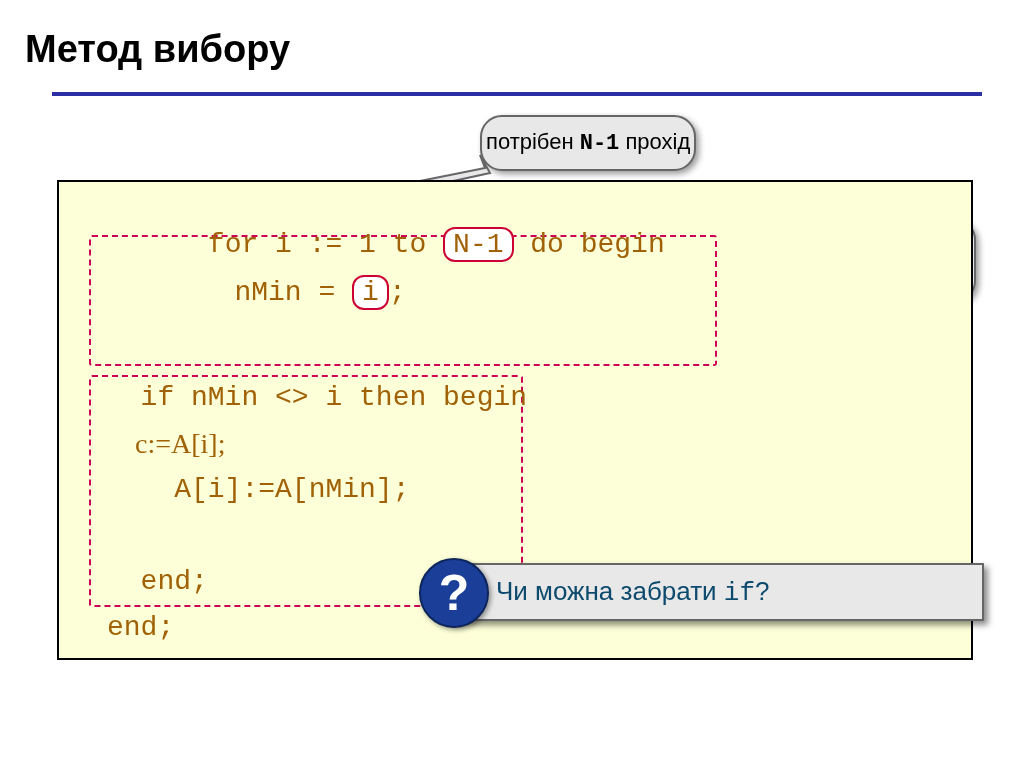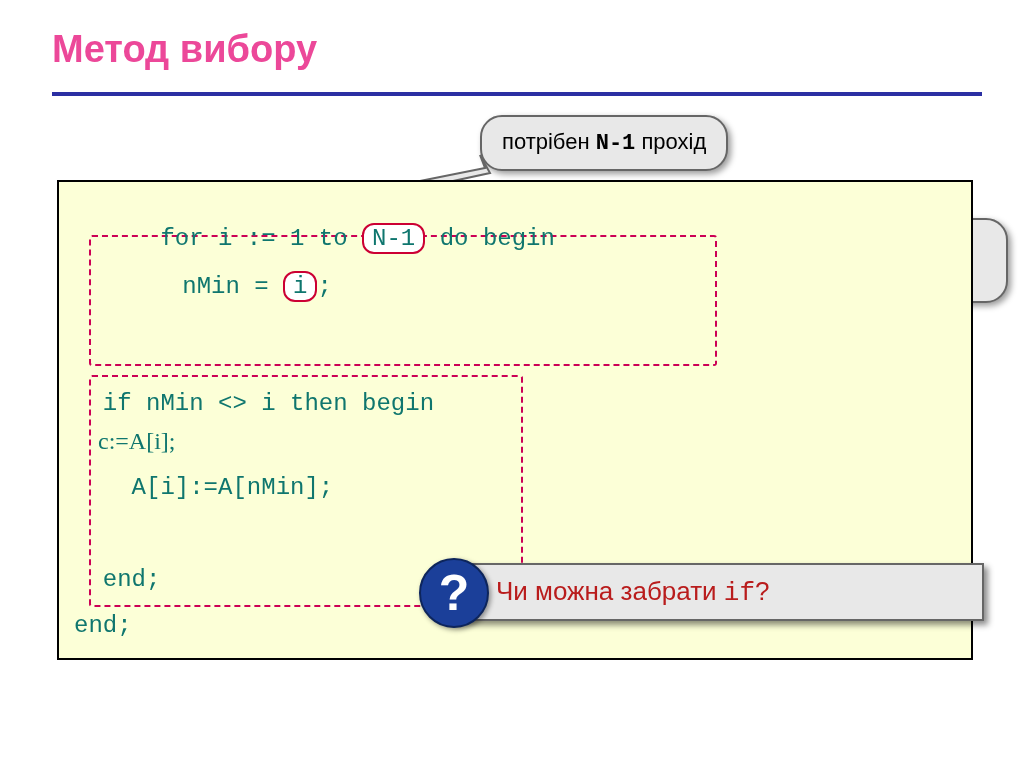--- a/index.html
+++ b/index.html
@@ -13,37 +13,37 @@
     overflow: hidden;
   }
   .slide {
     position: relative;
     width: 100%;
     height: 100%;
   }
   .title {
     font-size: 38px;
     font-weight: bold;
-    color: #ec4899;
-    padding: 28px 0 10px 52px;
+    color: #000000;
+    padding: 28px 0 10px 25px;
   }
   .title-underline {
     position: absolute;
     left: 52px;
     right: 42px;
     top: 92px;
     height: 4px;
     background: #2b2fa3;
   }
   .callout {
     position: absolute;
     background: #e8e8e8;
     border: 2px solid #666;
     border-radius: 22px;
-    padding: 10px 20px;
+    padding: 10px 4px;
     font-size: 22px;
     color: #000;
     text-align: center;
     box-shadow: 3px 3px 6px rgba(0,0,0,0.4);
     line-height: 1.35;
   }
   .callout .mono {
     font-family: "Courier New", Courier, monospace;
     font-weight: bold;
   }
@@ -52,23 +52,24 @@
     left: 57px;
     top: 180px;
     width: 912px;
     height: 476px;
     background: #fcffd7;
     border: 2px solid #000;
   }
   .code-line {
     position: absolute;
     font-family: "Courier New", Courier, monospace;
-    font-size: 24px;
-    color: #0f766e;
+    font-size: 28px;
+    color: #a16207;
     white-space: pre;
+    margin-left: 33px;
   }
   .pill {
     display: inline-block;
     background: #ffffff;
     border: 2.5px solid #c03;
     border-radius: 12px;
     padding: 0 8px;
     font-family: "Courier New", Courier, monospace;
   }
   .dashed-box {
@@ -101,21 +102,21 @@
     font-weight: bold;
     display: flex;
     align-items: center;
     justify-content: center;
     box-shadow: 2px 2px 5px rgba(0,0,0,0.4);
     border: 2px solid #0d255c;
   }
   .question-text {
     margin-left: 44px;
     font-size: 26px;
-    color: #b91c1c;
+    color: #0c4a6e;
   }
   .question-text .mono {
     font-family: "Courier New", Courier, monospace;
   }
   svg.pointer-svg {
     position: absolute;
     overflow: visible;
   }
 </style>
 </head>
@@ -156,21 +157,21 @@
 
     <div class="code-line" style="left:15px; top:14px;">
       <span>for i := 1 to </span><span class="pill">N-1</span><span> do begin</span>
     </div>
 
     <div class="code-line" style="left:8px; top:62px;">
       <span>  nMin = </span><span class="pill">i</span><span>;</span>
     </div>
 
 
-    <div class="code-line" style="left:15px; top:208px;">  if nMin &lt;&gt; i then begin</div>
+    <div class="code-line" style="left:15px; top:200px;">  if nMin &lt;&gt; i then begin</div>
     <div class="code-line" style="left:15px; top:246px;font-family:Liberation Serif, serif;">    c:=A[i];</div>
     <div class="code-line" style="left:15px; top:292px;">    A[i]:=A[nMin];</div>
     <div class="code-line" style="left:15px; top:384px;">  end;</div>
     <div class="code-line" style="left:15px; top:430px;">end;  </div>
 
   </div>
 
   <div class="question-box">
     <div class="question-circle">?</div>
     <div class="question-text">

